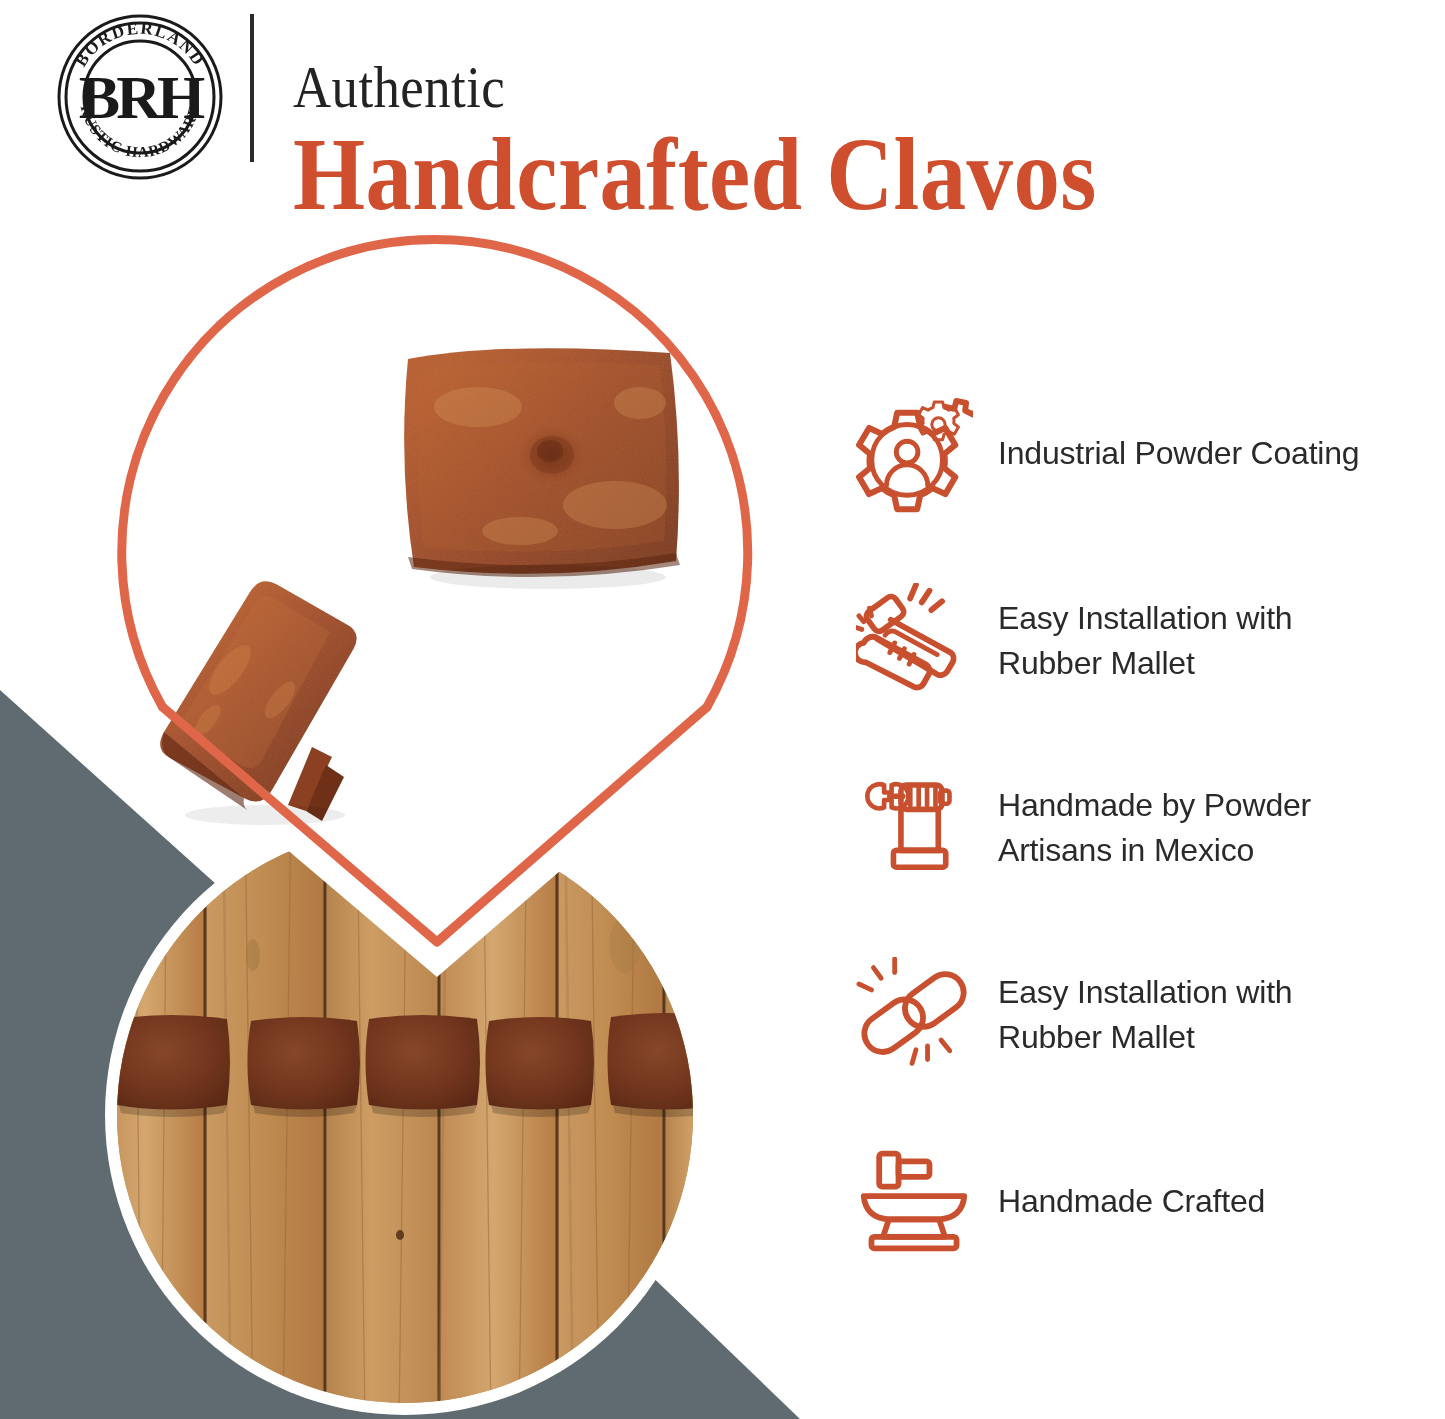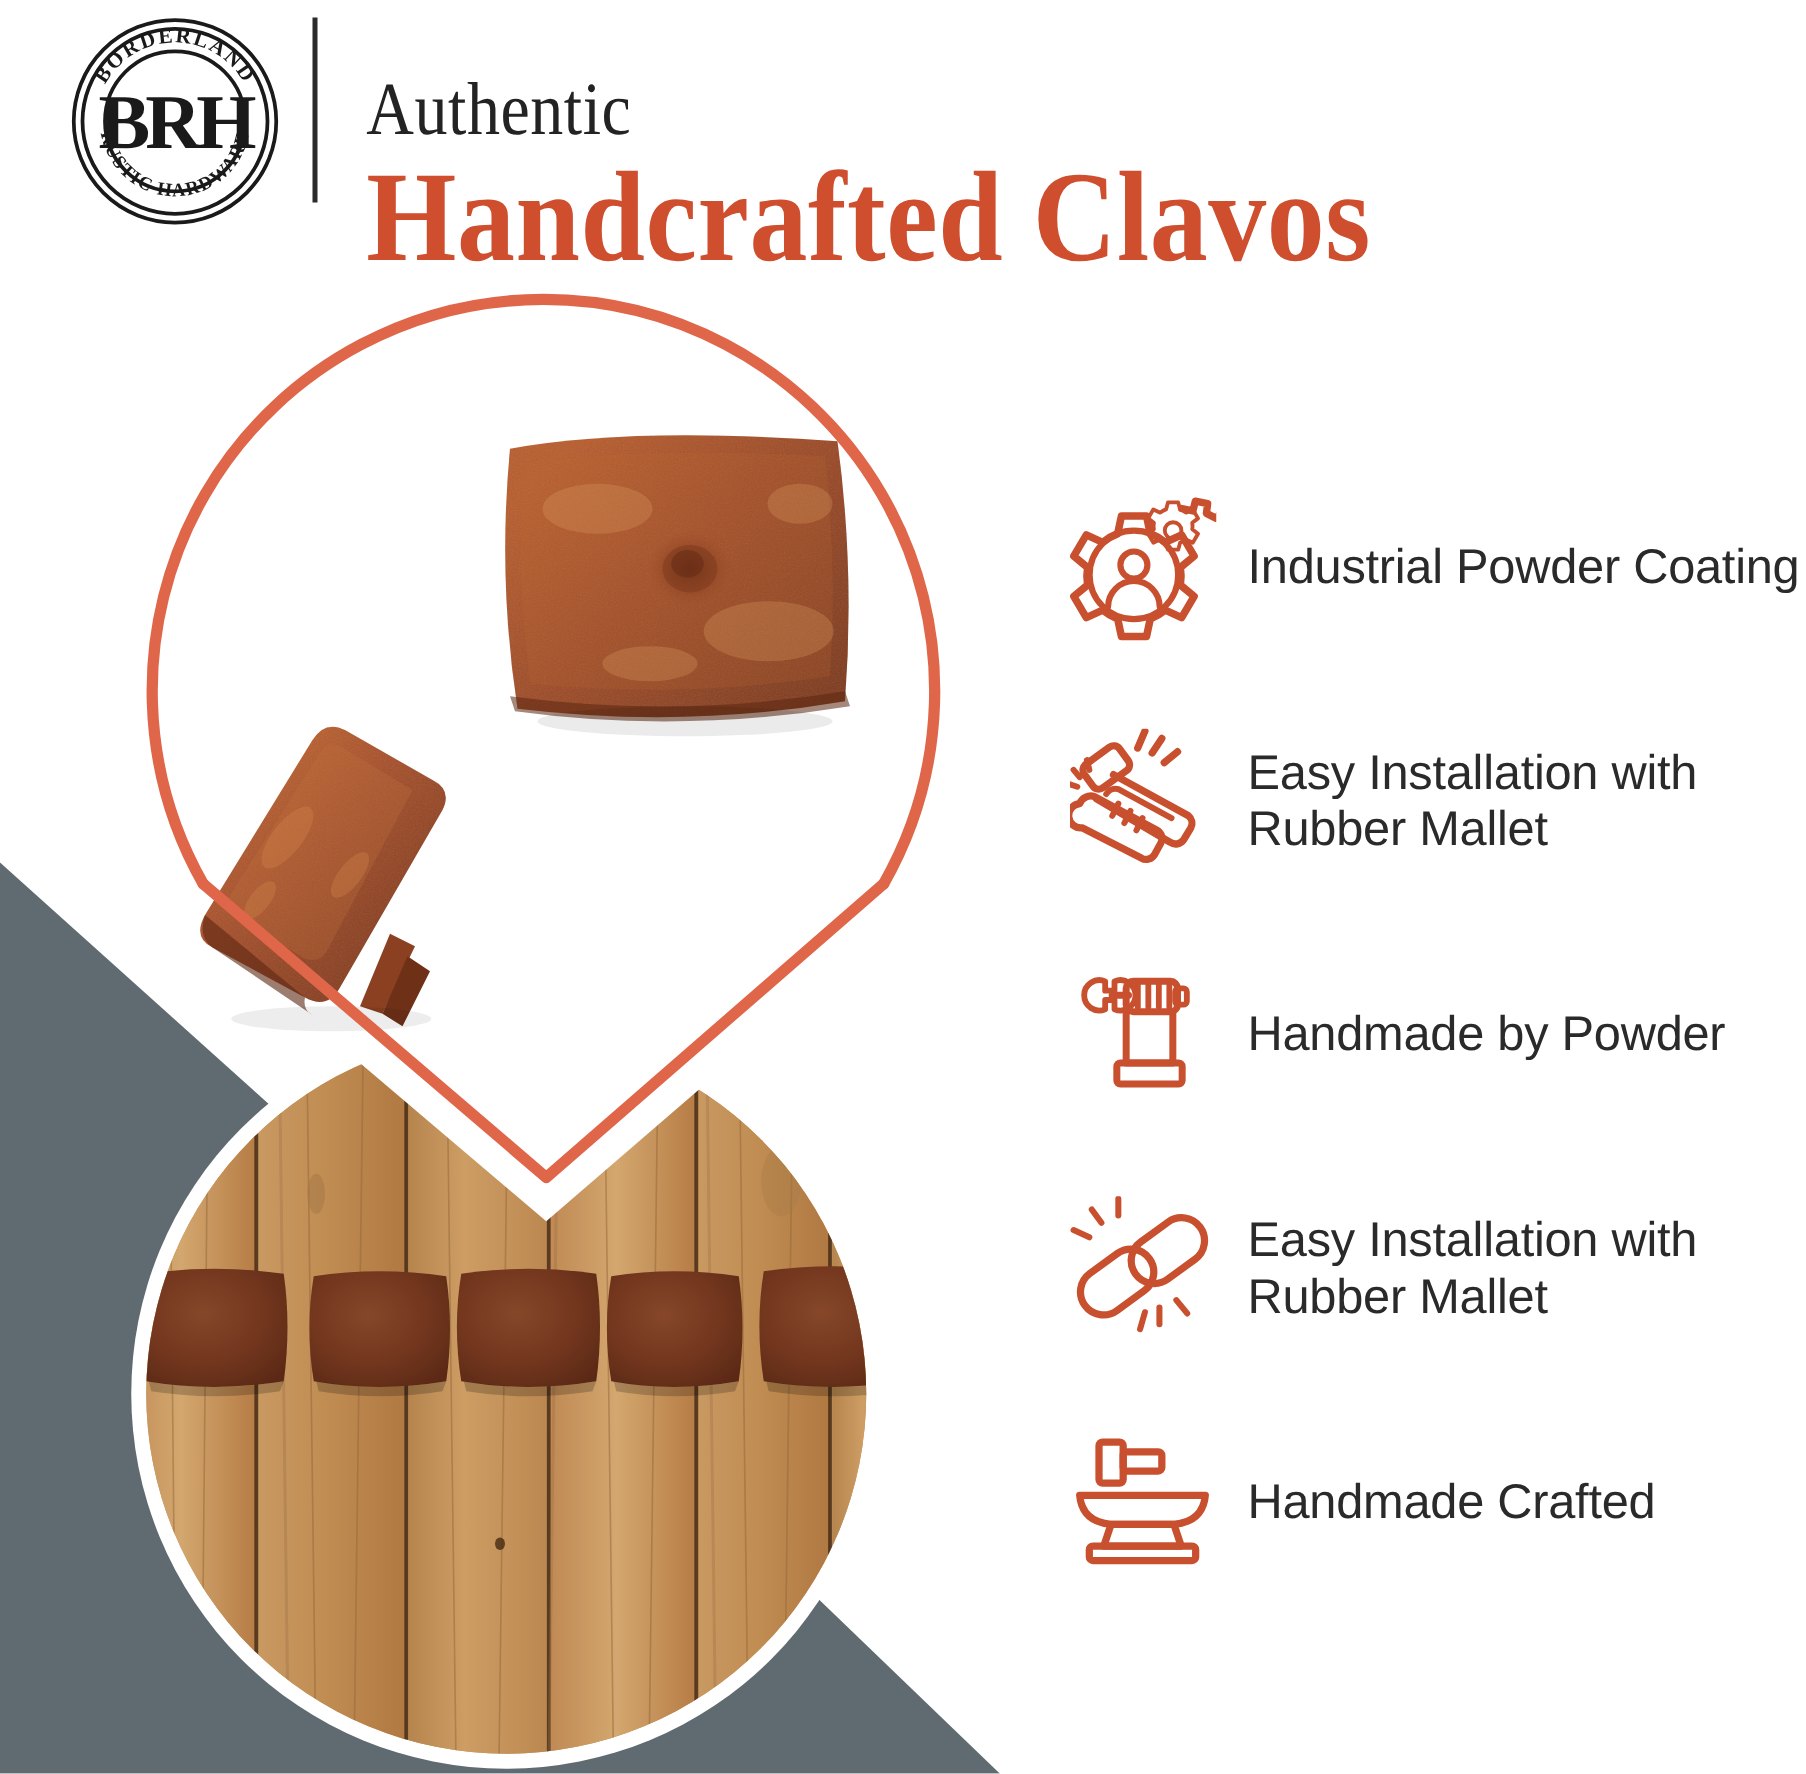--- a/index.html
+++ b/index.html
@@ -66,21 +66,21 @@
     display:flex; align-items:center;
     height:187px;
   }
   .feature-icon {
     width:152px; flex:0 0 152px;
     display:flex; align-items:center; justify-content:center;
   }
   .feature-text {
     flex:1 1 auto;
     font-family:"Liberation Sans", sans-serif;
-    font-size:39px; line-height:45px;
+    font-size:32px; line-height:45px;
     color:#2a2a2a;
     letter-spacing:-0.2px;
     padding-left:8px;
   }
   .feature-text span { display:block; white-space:nowrap; }
 </style>
 </head>
 <body>
 
 <div id="header">
@@ -354,20 +354,21 @@
             <path d="M74 14 l0 22"></path>
             <path d="M83 16 l0 20"></path>
         </g>
         <rect x="88" y="20" width="10" height="14" rx="3" stroke-width="5"></rect>
         <path d="M46 40 L46 84 L86 84 L86 40"></path>
         <rect x="38" y="84" width="56" height="18" rx="3"></rect>
       </svg>
     </div>
     <div class="feature-text">
       <span>Handmade by Powder</span>
+      <span>Artisans in Mexico</span>
     </div>
   </div>
 
   <div class="feature-row">
     <div class="feature-icon">
       <svg viewBox="0 0 120 120" width="116" height="116" fill="none" stroke="#C8502E" stroke-width="6" stroke-linejoin="round" stroke-linecap="round">
         <rect x="6" y="52" width="66" height="38" rx="19" transform="rotate(-36 39 71)"></rect>
         <rect x="48" y="26" width="66" height="38" rx="19" transform="rotate(-36 81 45)"></rect>
         <g stroke-width="5">
           <path d="M40 16 l0 -14"></path>

